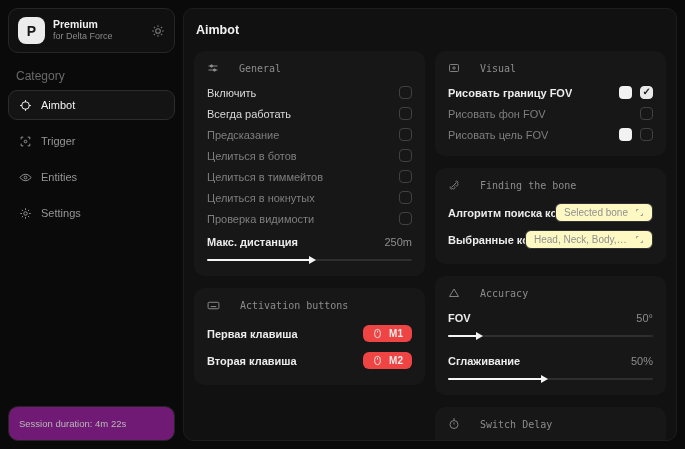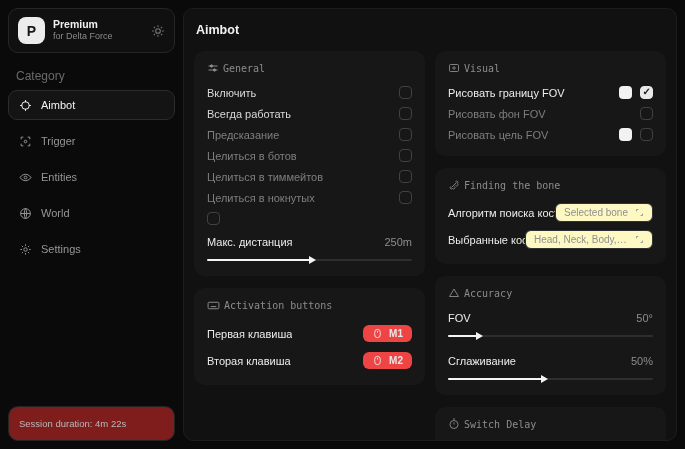--- a/index.html
+++ b/index.html
@@ -18,38 +18,38 @@
   .side-sub { font-size:9px; color:#8a8a8a; }
   .icon { display:inline-flex; align-items:center; justify-content:center; color:inherit; }
   .icon svg { display:block; }
   .gear-btn { color:#7a7a7a; }
   .cat-label { font-size:12px; color:#6a6a6a; margin:16px 8px 7px; }
   .nav-item { height:30px; display:flex; align-items:center; gap:9px; padding:0 10px;
     font-size:11px; color:#969696; border:1px solid transparent; border-radius:9px; margin-bottom:6px; }
   .nav-item.active { border-color:#2c2c2c; background:#141414; color:#f2f2f2; }
   .side-spacer { flex:1; }
   .session-box { border:1px solid #242424; border-radius:10px; padding:11px 10px;
-    font-size:9.5px; color:#b9b9b9; background:#7f1d1d; }
+    font-size:9.5px; color:#b9b9b9; background:#701a75; }
 
   
   .main { flex:1; background:#111111; border:1px solid #1d1d1d; border-radius:10px;
     padding:12px 10px; overflow:hidden; }
   .page-title { font-size:12.5px; font-weight:bold; color:#f2f2f2; margin:2px 0 14px 2px; }
   .columns { display:flex; gap:10px; }
   .col { flex:1; display:flex; flex-direction:column; gap:12px; min-width:0; }
 
   .card { background:#171717; border-radius:10px; padding:11px 13px; }
-  .card-header { display:flex; align-items:center; gap:4px; color:#8c8c8c;
+  .card-header { display:flex; align-items:center; gap:20px; color:#8c8c8c;
     font-family:"DejaVu Sans Mono", monospace; font-size:10px; margin-bottom:8px; }
 
   .row { display:flex; align-items:center; justify-content:space-between; height:21px; }
   .row-tall { height:27px; }
   .lbl { font-size:11px; color:#d9d9d9; white-space:nowrap; overflow:hidden; }
   .lbl.dim { color:#7f7f7f; }
-  .lbl.bold { font-weight:normal; color:#ececec; }
+  .lbl.bold { font-weight:bold; color:#ececec; }
   .val { font-size:11px; color:#8d8d8d; white-space:nowrap; margin-left:8px; }
 
   .checkbox { width:13px; height:13px; border:1.5px solid #414141; border-radius:4px;
     flex-shrink:0; position:relative; background:transparent; }
   .checkbox.checked { background:#e9e9e9; border-color:#e9e9e9; }
   .checkbox.checked::after { content:"\2713"; position:absolute; left:1.5px; top:-1px;
     font-size:10px; color:#161616; font-weight:bold; }
   .swatch { width:13px; height:13px; border-radius:4px; background:#f2f2f2; flex-shrink:0; }
   .right-group { display:flex; align-items:center; gap:8px; }
 
@@ -113,29 +113,20 @@
     <div class="nav-item">
       <span class="icon">
         <svg width="13" height="13" viewBox="0 0 24 24" fill="none" stroke="currentColor" stroke-width="1.8">
           <path d="M2 12s3.5-6 10-6 10 6 10 6-3.5 6-10 6-10-6-10-6z"></path>
             <circle cx="12" cy="12" r="2.6"></circle>
         </svg>
       </span>
       <span>Entities</span>
     </div>
 
-    <div class="nav-item">
-      <span class="icon">
-        <svg width="13" height="13" viewBox="0 0 24 24" fill="none" stroke="currentColor" stroke-width="1.8">
-          <circle cx="12" cy="12" r="9"></circle>
-            <path d="M3 12h18M12 3c3 3.5 3 14.5 0 18M12 3c-3 3.5-3 14.5 0 18"></path>
-        </svg>
-      </span>
-      <span>World</span>
-    </div>
 
     <div class="nav-item">
       <span class="icon">
         <svg width="13" height="13" viewBox="0 0 24 24" fill="none" stroke="currentColor" stroke-width="1.8">
           <circle cx="12" cy="12" r="3.2"></circle>
           <path d="M12 2.5v3M12 18.5v3M2.5 12h3M18.5 12h3M5.3 5.3l2.1 2.1M16.6 16.6l2.1 2.1M18.7 5.3l-2.1 2.1M7.4 16.6l-2.1 2.1"></path>
         </svg>
       </span>
       <span>Settings</span>
     </div>
@@ -182,20 +173,21 @@
           </div>
           <div class="row">
             <span class="lbl dim">Целиться в тиммейтов</span>
             <span class="checkbox"></span>
           </div>
           <div class="row">
             <span class="lbl dim">Целиться в нокнутых</span>
             <span class="checkbox"></span>
           </div>
           <div class="row">
+            <span class="lbl dim">Проверка видимости</span>
             <span class="checkbox"></span>
           </div>
 
           <div class="slider-block">
             <div class="row">
               <span class="lbl bold">Макс. дистанция</span>
               <span class="val">250m</span>
             </div>
             <div class="slider-track">
               <span class="track-bg"></span>

